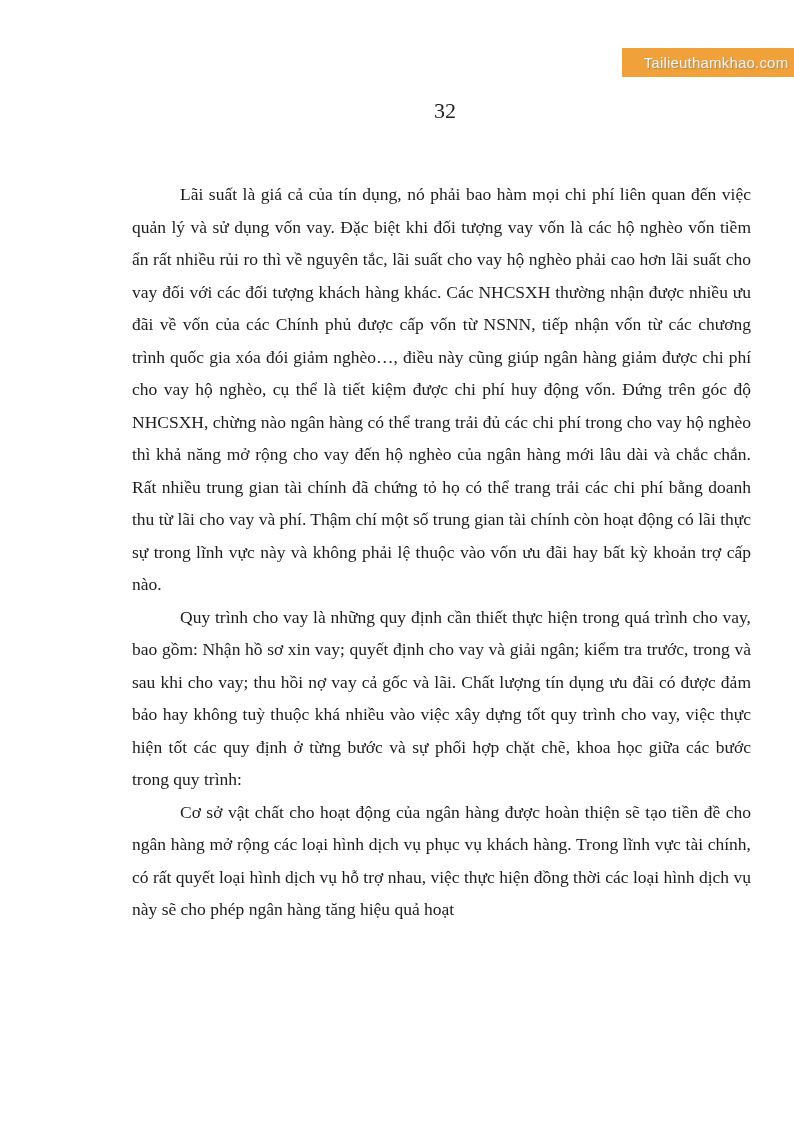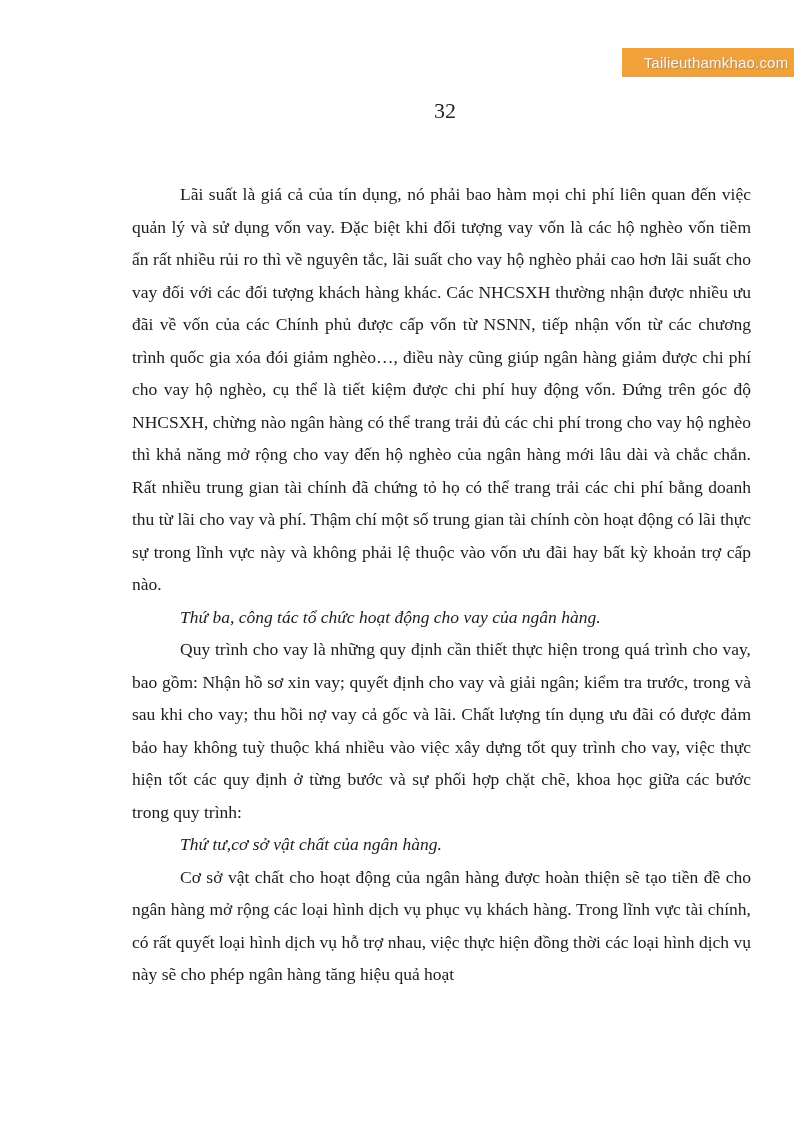--- a/index.html
+++ b/index.html
@@ -68,19 +68,17 @@
 <body>
 
 <div class="watermark">
   <span class="watermark-text">Tailieuthamkhao.com</span>
 </div>
 
 <div class="page-number">32</div>
 
 <div class="body-text">
   <p>Lãi suất là giá cả của tín dụng, nó phải bao hàm mọi chi phí liên quan đến việc quản lý và sử dụng vốn vay. Đặc biệt khi đối tượng vay vốn là các hộ nghèo vốn tiềm ẩn rất nhiều rủi ro thì về nguyên tắc, lãi suất cho vay hộ nghèo phải cao hơn lãi suất cho vay đối với các đối tượng khách hàng khác. Các NHCSXH thường nhận được nhiều ưu đãi về vốn của các Chính phủ được cấp vốn từ NSNN, tiếp nhận vốn từ các chương trình quốc gia xóa đói giảm nghèo…, điều này cũng giúp ngân hàng giảm được chi phí cho vay hộ nghèo, cụ thể là tiết kiệm được chi phí huy động vốn. Đứng trên góc độ NHCSXH, chừng nào ngân hàng có thể trang trải đủ các chi phí trong cho vay hộ nghèo thì khả năng mở rộng cho vay đến hộ nghèo của ngân hàng mới lâu dài và chắc chắn. Rất nhiều trung gian tài chính đã chứng tỏ họ có thể trang trải các chi phí bằng doanh thu từ lãi cho vay và phí. Thậm chí một số trung gian tài chính còn hoạt động có lãi thực sự trong lĩnh vực này và không phải lệ thuộc vào vốn ưu đãi hay bất kỳ khoản trợ cấp nào.</p>
-  <p class="italic">Thứ ba, công tác tổ chức hoạt động cho vay của ngân hàng.</p>
   <p>Quy trình cho vay là những quy định cần thiết thực hiện trong quá trình cho vay, bao gồm: Nhận hồ sơ xin vay; quyết định cho vay và giải ngân; kiểm tra trước, trong và sau khi cho vay; thu hồi nợ vay cả gốc và lãi. Chất lượng tín dụng ưu đãi có được đảm bảo hay không tuỳ thuộc khá nhiều vào việc xây dựng tốt quy trình cho vay, việc thực hiện tốt các quy định ở từng bước và sự phối hợp chặt chẽ, khoa học giữa các bước trong quy trình:</p>
-  <p class="italic">Thứ tư,cơ sở vật chất của ngân hàng.</p>
   <p>Cơ sở vật chất cho hoạt động của ngân hàng được hoàn thiện sẽ tạo tiền đề cho ngân hàng mở rộng các loại hình dịch vụ phục vụ khách hàng. Trong lĩnh vực tài chính, có rất quyết loại hình dịch vụ hỗ trợ nhau, việc thực hiện đồng thời các loại hình dịch vụ này sẽ cho phép ngân hàng tăng hiệu quả hoạt</p>
 </div>
 
 <div class="footer-bar"></div>
 
 </body></html>

